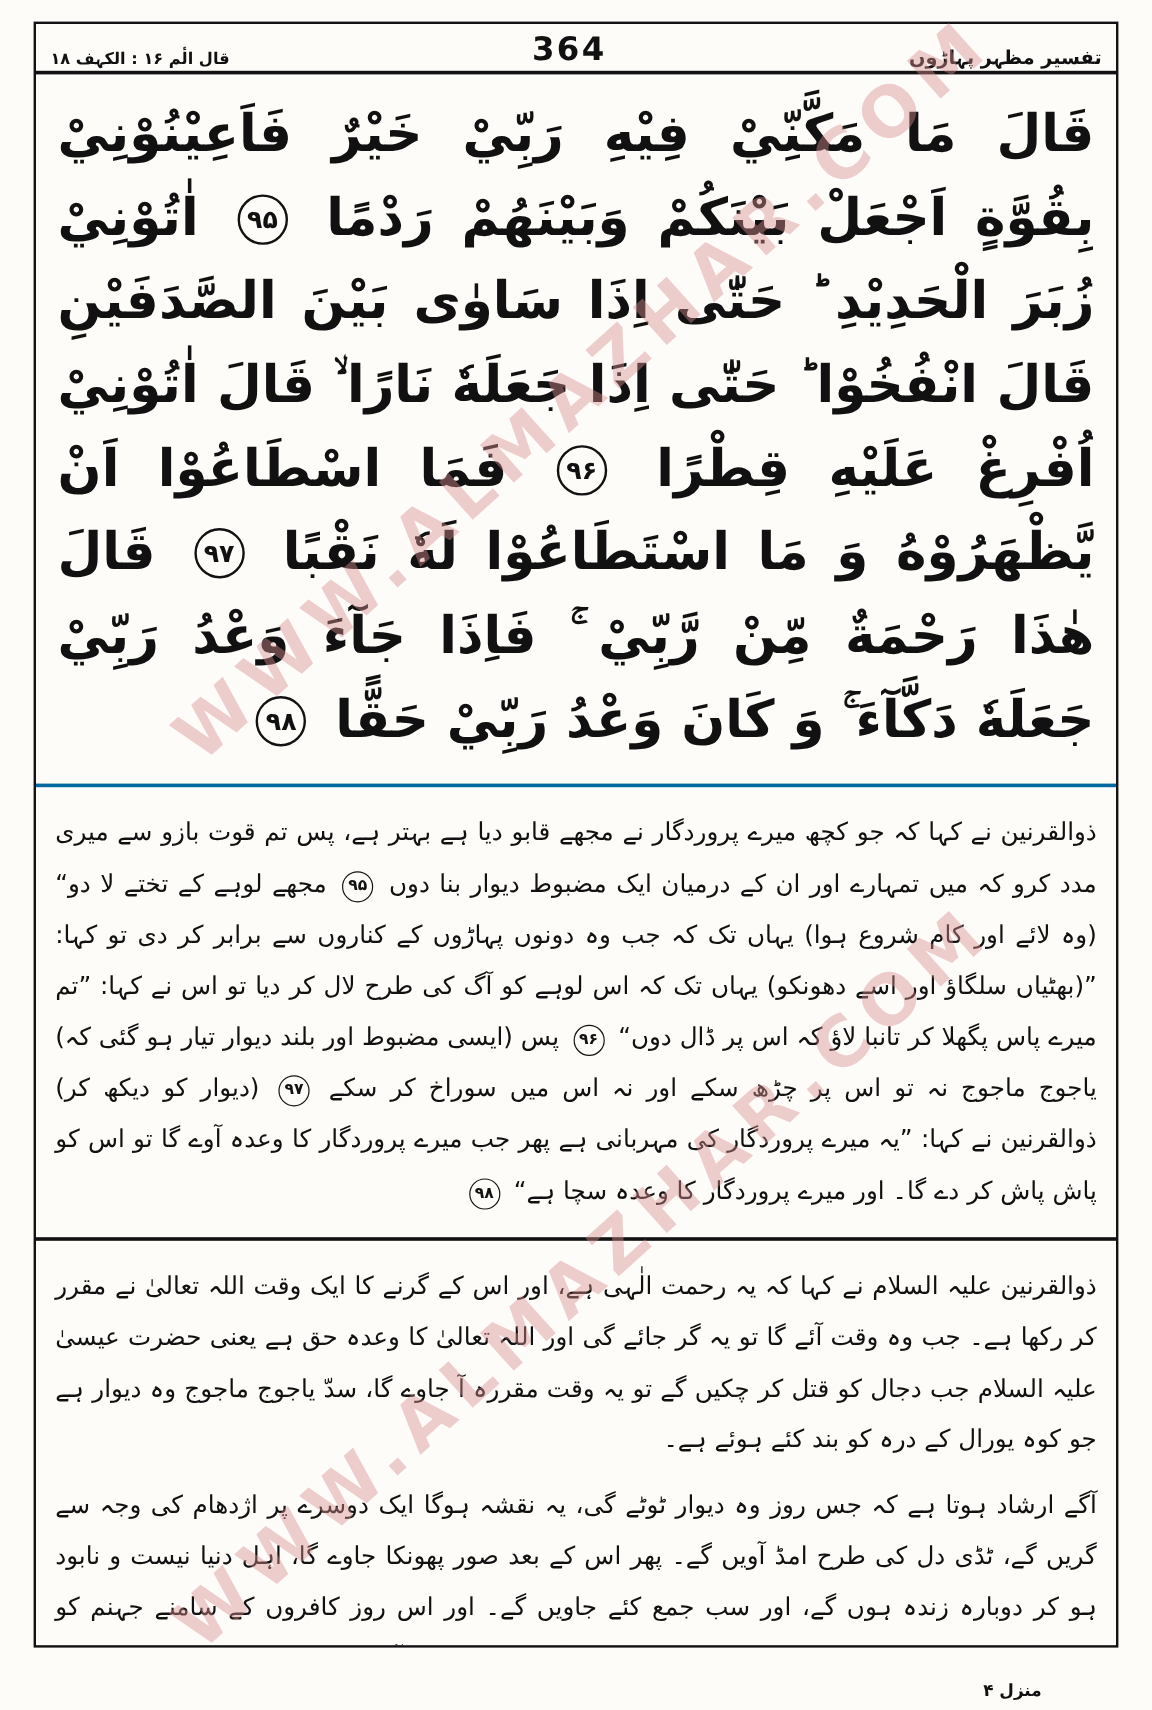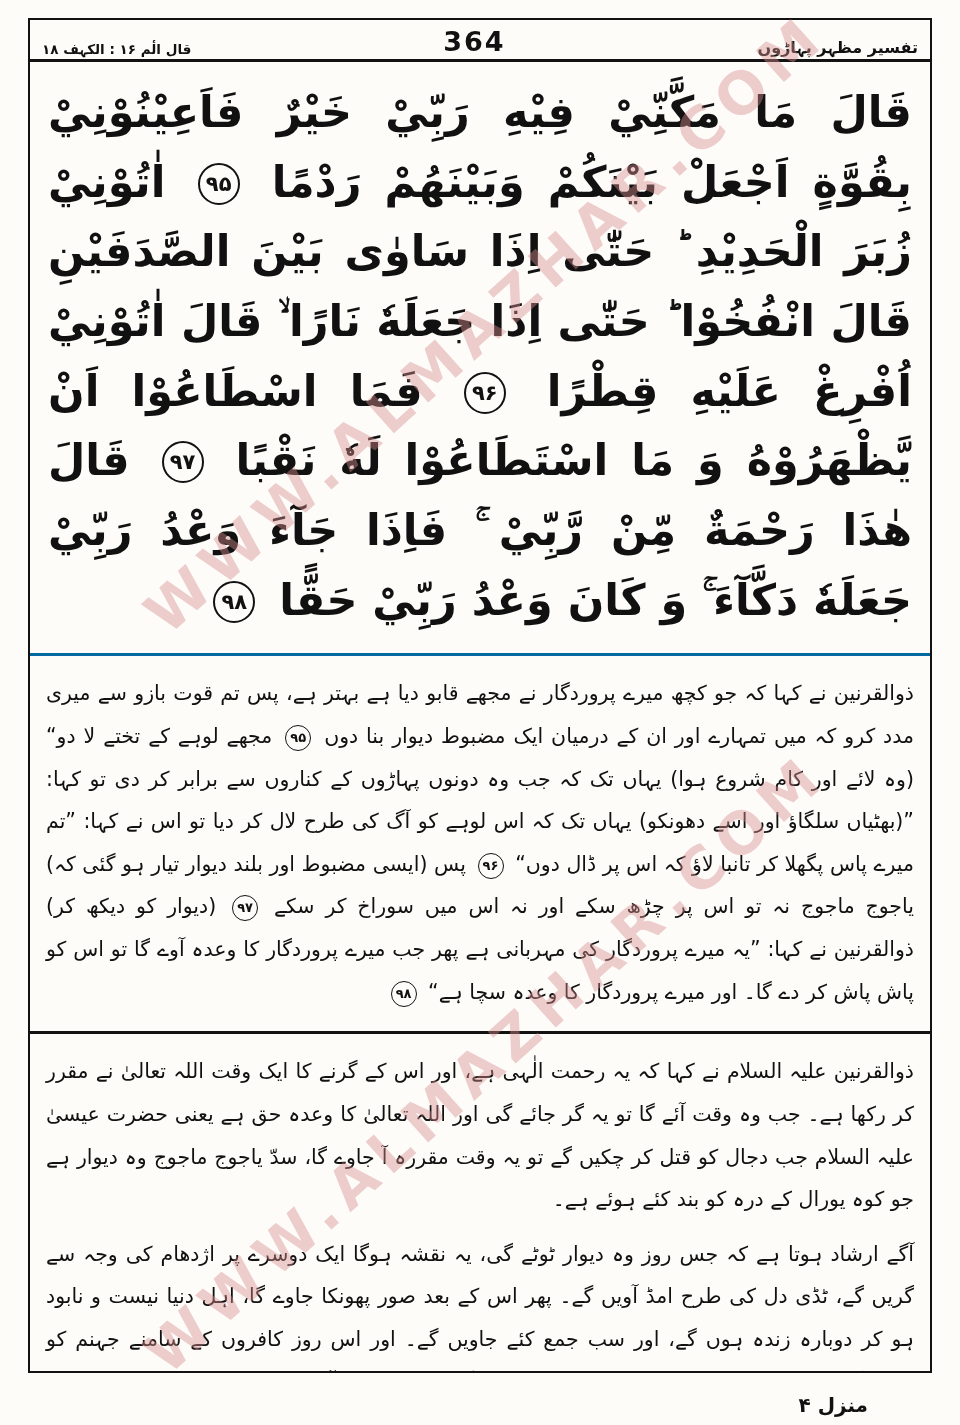--- a/index.html
+++ b/index.html
@@ -84,21 +84,21 @@
     font-size: 13px;
     font-weight: bold;
     vertical-align: 1px;
     margin: 0 5px;
     background: #fdfcf9;
   }
   
   .page-footer {
     position: absolute;
     bottom: 8px; right: 92px;
-    font-size: 20px;
+    font-size: 14px;
     font-weight: bold;
     direction: rtl;
   }
   
   .watermark {
     position: absolute;
     white-space: nowrap;
     font-size: 58px;
     font-weight: bold;
     letter-spacing: 9px;

